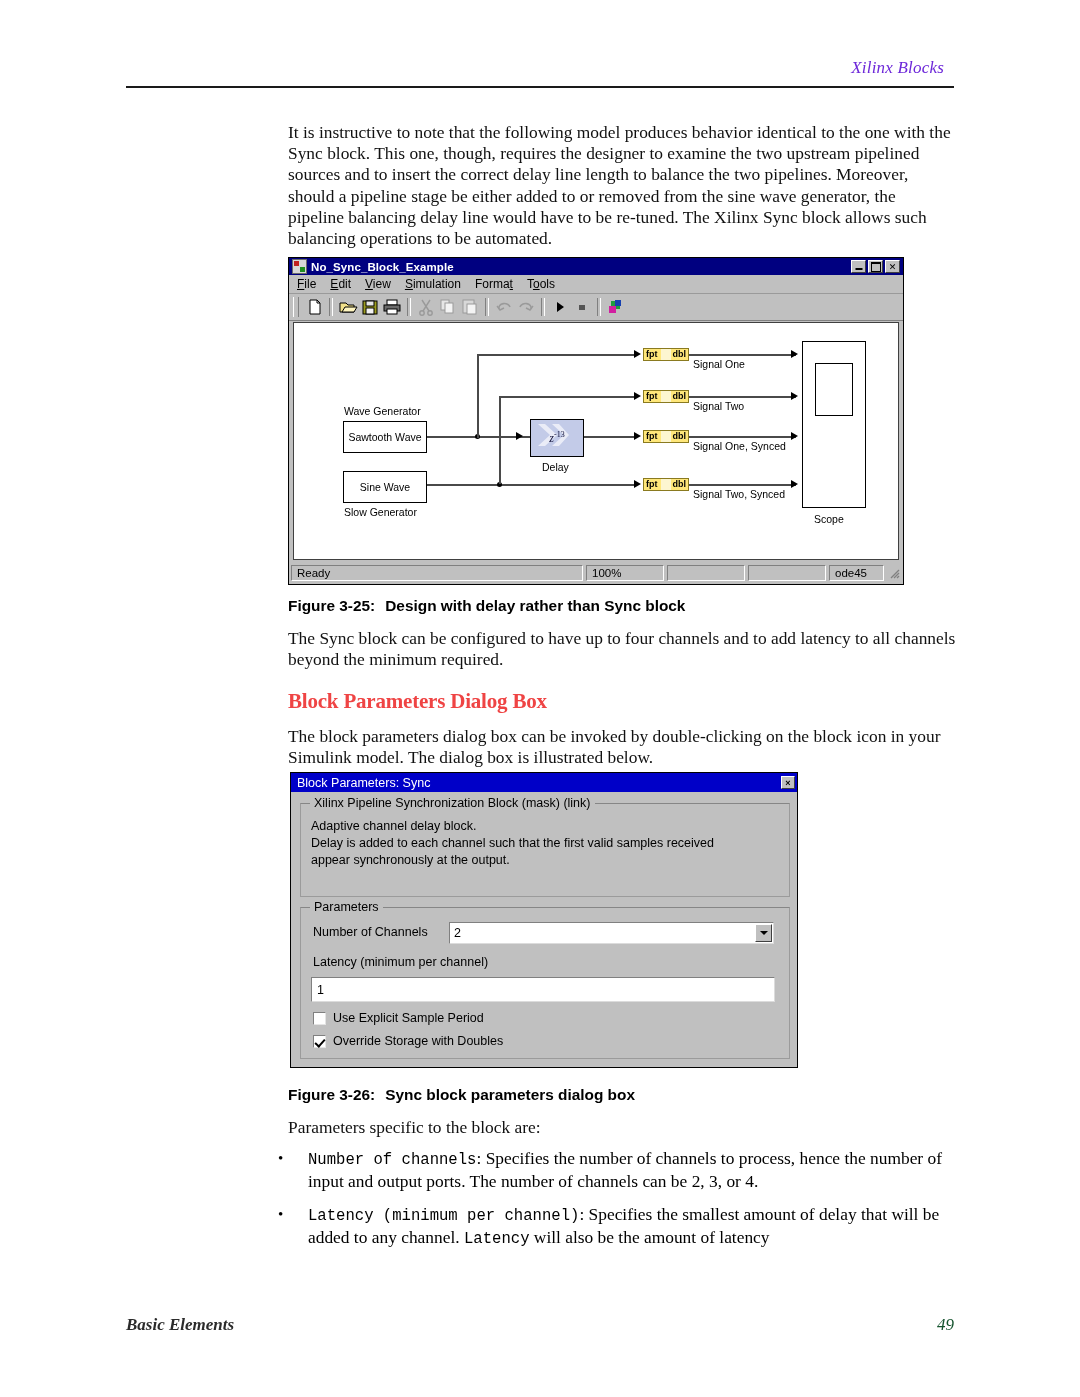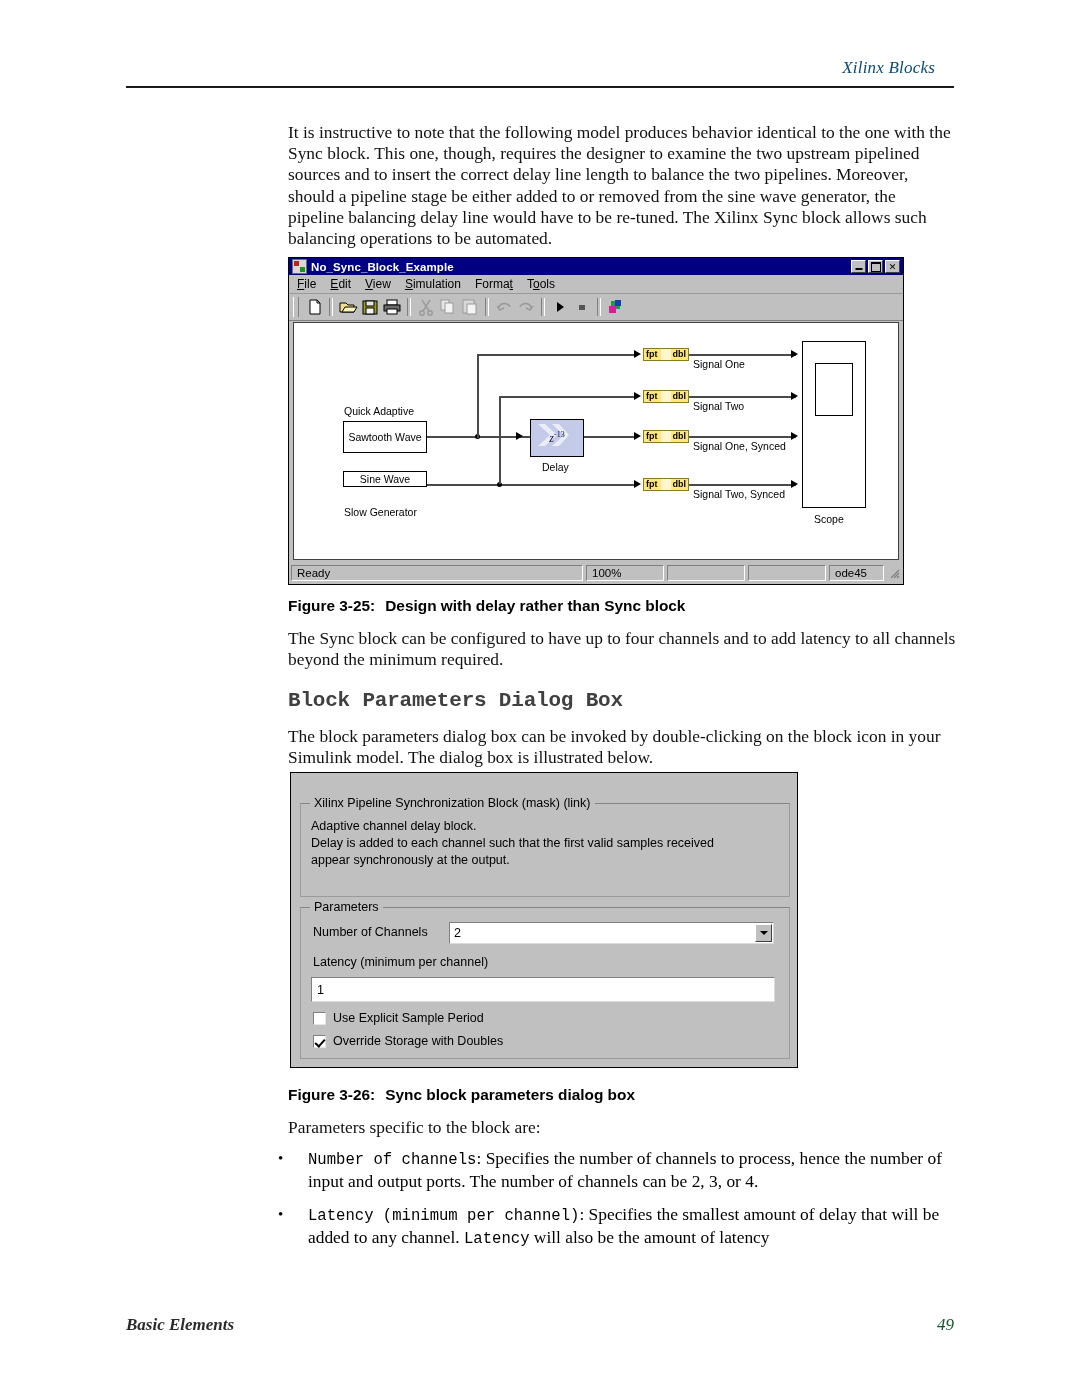--- a/index.html
+++ b/index.html
@@ -13,25 +13,25 @@
     position: relative;
     font-family: "Liberation Serif", serif;
     color: #000;
     overflow: hidden;
   }
 
   
   .running-head {
     position: absolute;
     top: 58px;
-    right: 145px;
+    right: 136px;
     font-family: "Liberation Serif", serif;
     font-style: italic;
     font-size: 17px;
-    color: #0c4a6e;
+    color: #6d28d9;
     letter-spacing: .2px;
   }
   .head-rule {
     position: absolute;
     left: 126px;
     right: 126px;
     top: 86px;
     height: 2px;
     background: #1a1a1a;
   }
@@ -42,24 +42,24 @@
     font-family: "Liberation Serif", serif;
     font-size: 17.4px;
     line-height: 21.2px;
     color: #111;
     text-align: left;
   }
   .para p { margin: 0; }
 
   .section-head {
     position: absolute;
-    font-family: Liberation Mono, monospace;
+    font-family: Liberation Serif, serif;
     font-weight: bold;
     font-size: 21px;
-    color: #404040;
+    color: #ef4444;
     letter-spacing: -0.2px;
   }
 
   .fig-caption {
     position: absolute;
     font-family: "Liberation Sans", sans-serif;
     font-weight: bold;
     font-size: 15.4px;
     color: #000;
   }
@@ -542,26 +542,26 @@
       <svg width="20" height="20" viewBox="0 0 20 20">
           <rect x="5" y="4" width="9" height="8" fill="#1e9e3e"></rect>
           <rect x="3" y="9" width="7" height="7" fill="#d11fa0"></rect>
           <rect x="9" y="3" width="6" height="6" fill="#1540b0"></rect>
         </svg>
     </span>
   </div>
 
   <div class="sl-canvas">
 
-    <div class="lbl" style="left:50px; top:82px;">Quick Adaptive</div>
+    <div class="lbl" style="left:50px; top:82px;">Wave Generator</div>
     <div class="blk" style="left:49px; top:98px; width:84px; height:32px;">
       <span>Sawtooth Wave</span>
     </div>
 
-    <div class="blk" style="left:49px; top:148px; width:84px; height:16px;justify-content:center;">
+    <div class="blk" style="left:49px; top:148px; width:84px; height:32px;justify-content:center;">
       <span>Sine Wave</span>
     </div>
     <div class="lbl" style="left:50px; top:183px;">Slow Generator</div>
 
     <div class="wire h" style="left:133px; top:113px; width:85px;"></div>
     <div class="junction" style="left:181px; top:111px;"></div>
     <div class="wire v" style="left:183px; top:31px; height:84px;"></div>
     <div class="wire h" style="left:183px; top:31px; width:160px;"></div>
     <div class="arrow" style="left:340px; top:27px;"></div>
 
@@ -646,20 +646,26 @@
   <p>The Sync block can be configured to have up to four channels and to add latency to all channels beyond the minimum required.</p>
 </div>
 
 <div class="section-head" style="left:288px; top:689px;">Block Parameters Dialog Box</div>
 
 <div class="para" style="left:288px; top:726px; width:672px;">
   <p>The block parameters dialog box can be invoked by double-clicking on the block icon in your Simulink model. The dialog box is illustrated below.</p>
 </div>
 
 <div class="dlg">
+  <div class="dlg-titlebar">
+    <span class="dlg-title-text">Block Parameters: Sync</span>
+    <span class="dlg-close">
+        <i>×</i>
+      </span>
+  </div>
 
   <div class="groupbox" style="left:9px; top:30px; width:490px; height:94px;">
     <span class="gb-label">Xilinx Pipeline Synchronization Block (mask) (link)</span>
     <div class="gb-text">
       <div>Adaptive channel delay block.</div>
       <div>Delay is added to each channel such that the first valid samples received</div>
       <div>appear synchronously at the output.</div>
     </div>
   </div>
 

